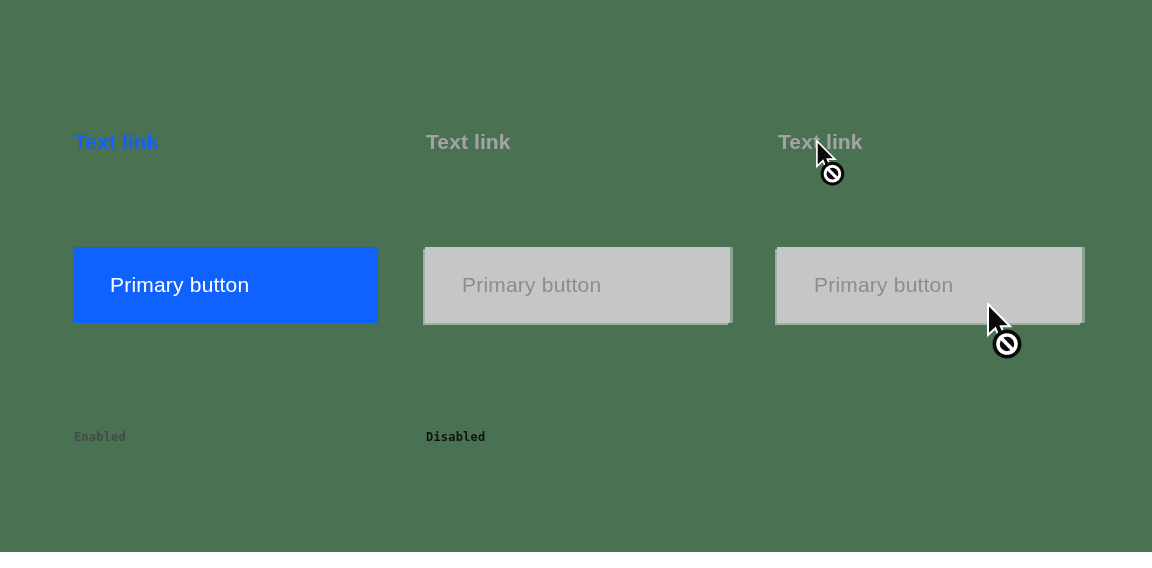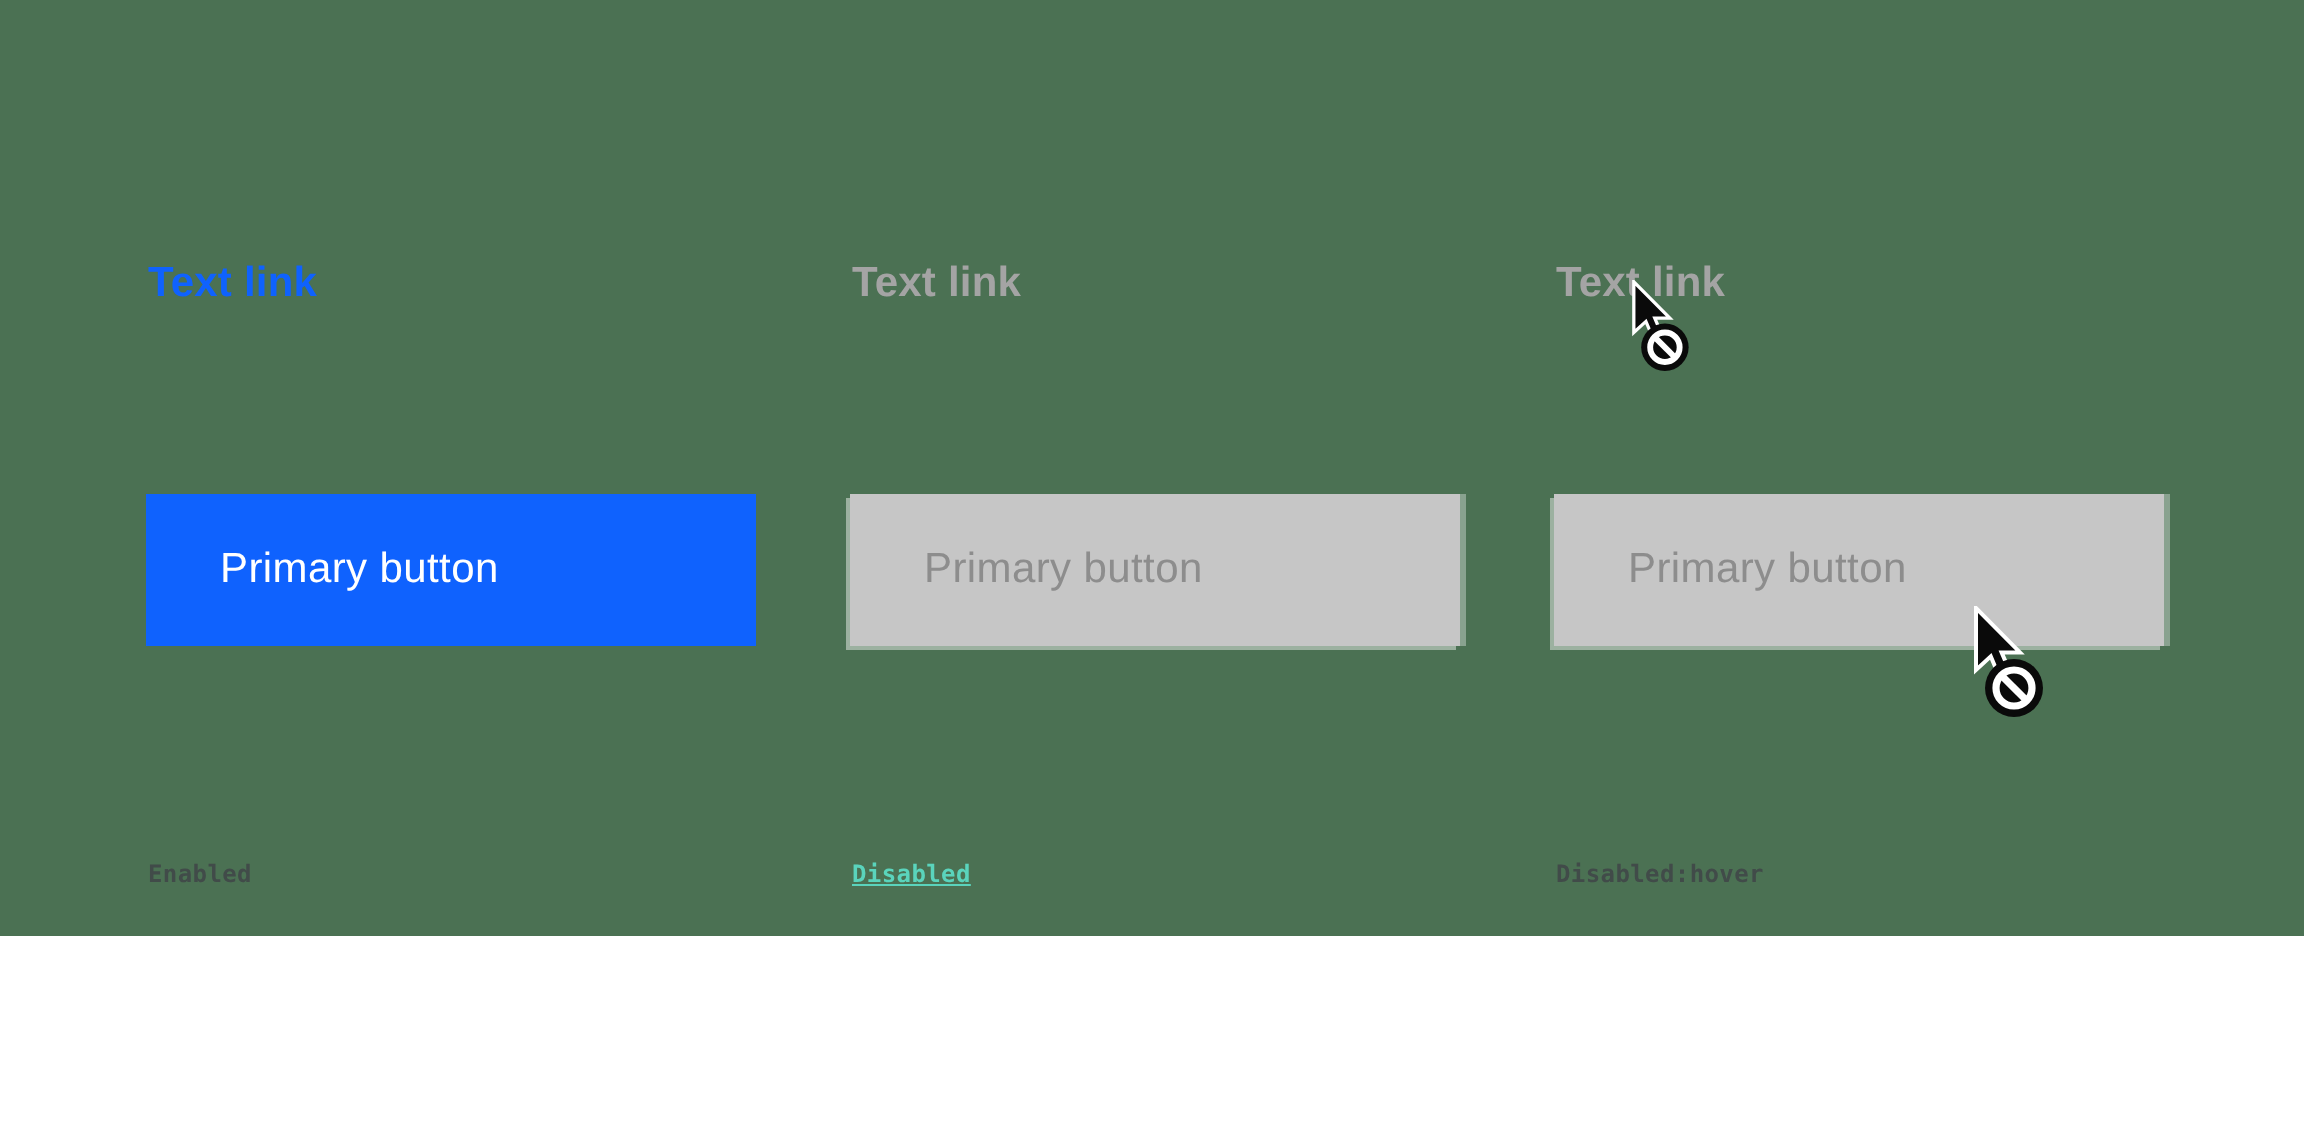--- a/index.html
+++ b/index.html
@@ -2,21 +2,21 @@
 <html><head>
 <meta charset="utf-8">
 <style>
   * { margin: 0; padding: 0; box-sizing: border-box; }
   html, body { width: 1152px; height: 568px; overflow: hidden; }
   body { font-family: "Liberation Sans", sans-serif; }
 
   .stage {
     position: relative;
     width: 1152px;
-    height: 468px;
+    height: 552px;
   }
 
   .col {
     position: absolute;
     top: 0;
     height: 100%;
     width: 306px;
   }
   .col-0 { left: 73px; }
   .col-1 { left: 425px; }
@@ -83,27 +83,26 @@
 
   <div class="col col-0">
     <a class="text-link" href="#" style="color: rgb(15, 98, 254);">Text link</a>
     <button class="btn" style="background: rgb(15, 98, 254); color: rgb(255, 255, 255);">Primary button</button>
     <div class="state-label" style="color: rgb(63, 67, 71);">Enabled</div>
   </div>
 
   <div class="col col-1">
     <span class="text-link" style="color: rgb(164, 164, 164);">Text link</span>
     <button class="btn is-disabled" style="background: rgb(198, 198, 198); color: rgb(141, 141, 141);">Primary button</button>
-    <div class="state-label" style="color: #5eead4; text-decoration: underline;">Disabled</div>
+    <div class="state-label" style="color: #000000;">Disabled</div>
   </div>
 
   <div class="col col-2">
     <span class="text-link" style="color: rgb(164, 164, 164);">Text link</span>
     <button class="btn is-disabled" style="background: rgb(198, 198, 198); color: rgb(141, 141, 141);">Primary button</button>
-    <div class="state-label" style="color: rgb(63, 67, 71);">Disabled:hover</div>
   </div>
 
   <svg class="cursor-icon cursor-link" viewBox="0 0 44 56">
     <path d="M6 1 L6 32 L13.4 25.2 L18.6 37.6 L24 35.4 L18.8 23.2 L28 23.2 Z" fill="#0a0a0a" stroke="#ffffff" stroke-width="2"></path>
     <circle cx="25" cy="41" r="14.5" fill="#0a0a0a"></circle>
     <circle cx="25" cy="41" r="9" fill="none" stroke="#ffffff" stroke-width="3.6"></circle>
     <line x1="18.6" y1="34.6" x2="31.4" y2="47.4" stroke="#ffffff" stroke-width="3.6"></line>
   </svg>
 
   <svg class="cursor-icon cursor-button" viewBox="0 0 44 56">

